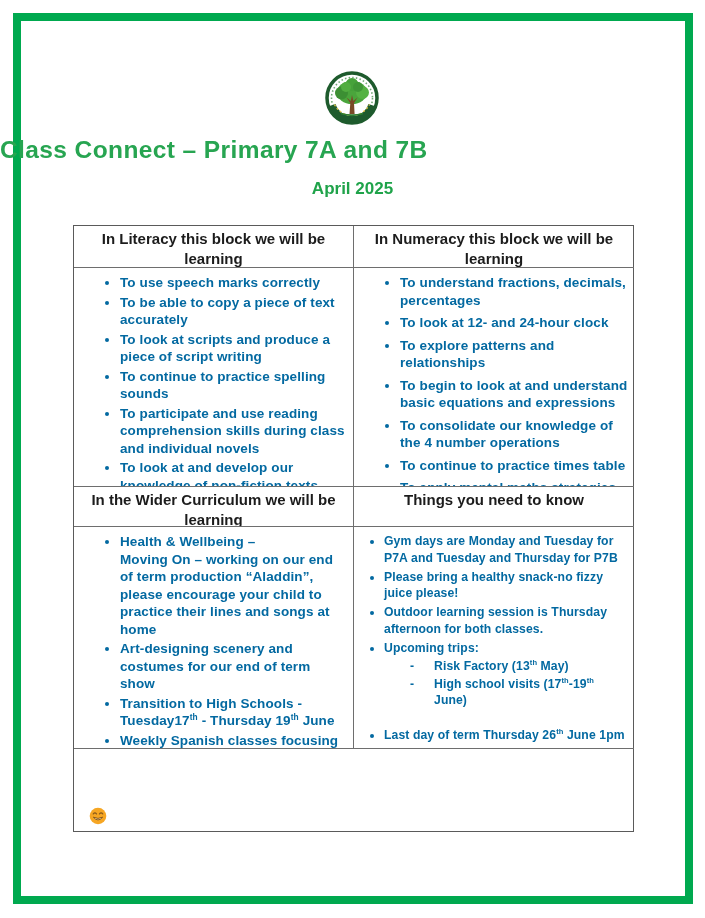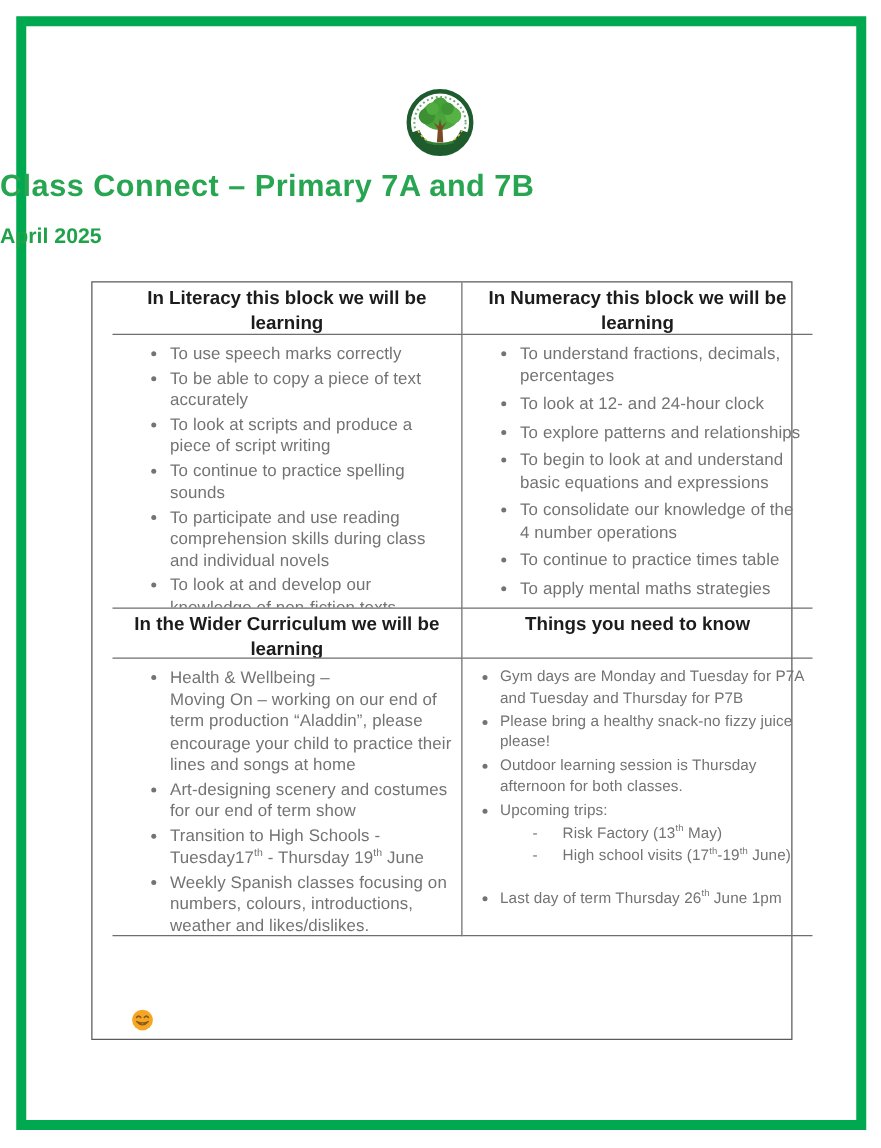--- a/index.html
+++ b/index.html
@@ -16,43 +16,42 @@
     border: 8px solid #00A94F;
   }
   .logo {
     position: absolute; left: 324px; top: 70px; width: 56px; height: 56px;
   }
   .title {
     position: absolute; top: 136px; left: 0; width: 705px; text-align: left;
     font-size: 24.5px; font-weight: bold; color: #27A551; letter-spacing: 0.4px;
   }
   .date {
-    position: absolute; top: 179px; left: 0; width: 705px; text-align: left;
+    position: absolute; top: 179px; left: 0; width: 705px; text-align: center;
     font-size: 17px; font-weight: bold; color: #1FA34A;
   }
   .newsletter-table {
     position: absolute; left: 73px; top: 225px; width: 561px;
     display: grid;
     grid-template-columns: 280px 280px;
     grid-template-rows: 42px 219px 40px 222px 82px;
     border: 1px solid #5a5a5a;
-    padding-left: 16px;
   }
   .cell { border-bottom: 1px solid #6e6e6e; overflow: hidden; }
   .c1 { border-right: 1px solid #6e6e6e; }
   .head {
     font-weight: bold; color: #1c1c1c; text-align: center;
     font-size: 15px; line-height: 1.32; padding-top: 3px;
     white-space: pre-line;
   }
   .body-cell { padding-top: 4px; }
   ul.bullets {
     list-style: disc outside;
     margin: 2px 0 0 0; padding-left: 46px; padding-right: 6px;
-    font-size: 13.5px; color: #737373; line-height: 1.3; letter-spacing: .1px;
+    font-size: 13.5px; color: #0369a1; line-height: 1.3; letter-spacing: .1px; font-weight: bold;
   }
   ul.bullets li { margin-bottom: 2px; white-space: pre-line; }
   ul.bullets-num li { margin-bottom: 5px; }
   ul.bullets-small {
     font-size: 12.2px; padding-left: 30px; line-height: 1.38;
   }
   ul.dash-list { list-style: none; margin: 1px 0 18px 0; padding-left: 26px; }
   ul.dash-list li { position: relative; padding-left: 24px; margin-bottom: 1px; }
   ul.dash-list li::before { content: "-"; position: absolute; left: 0; }
   .gap-before { margin-top: 15px !important; }

